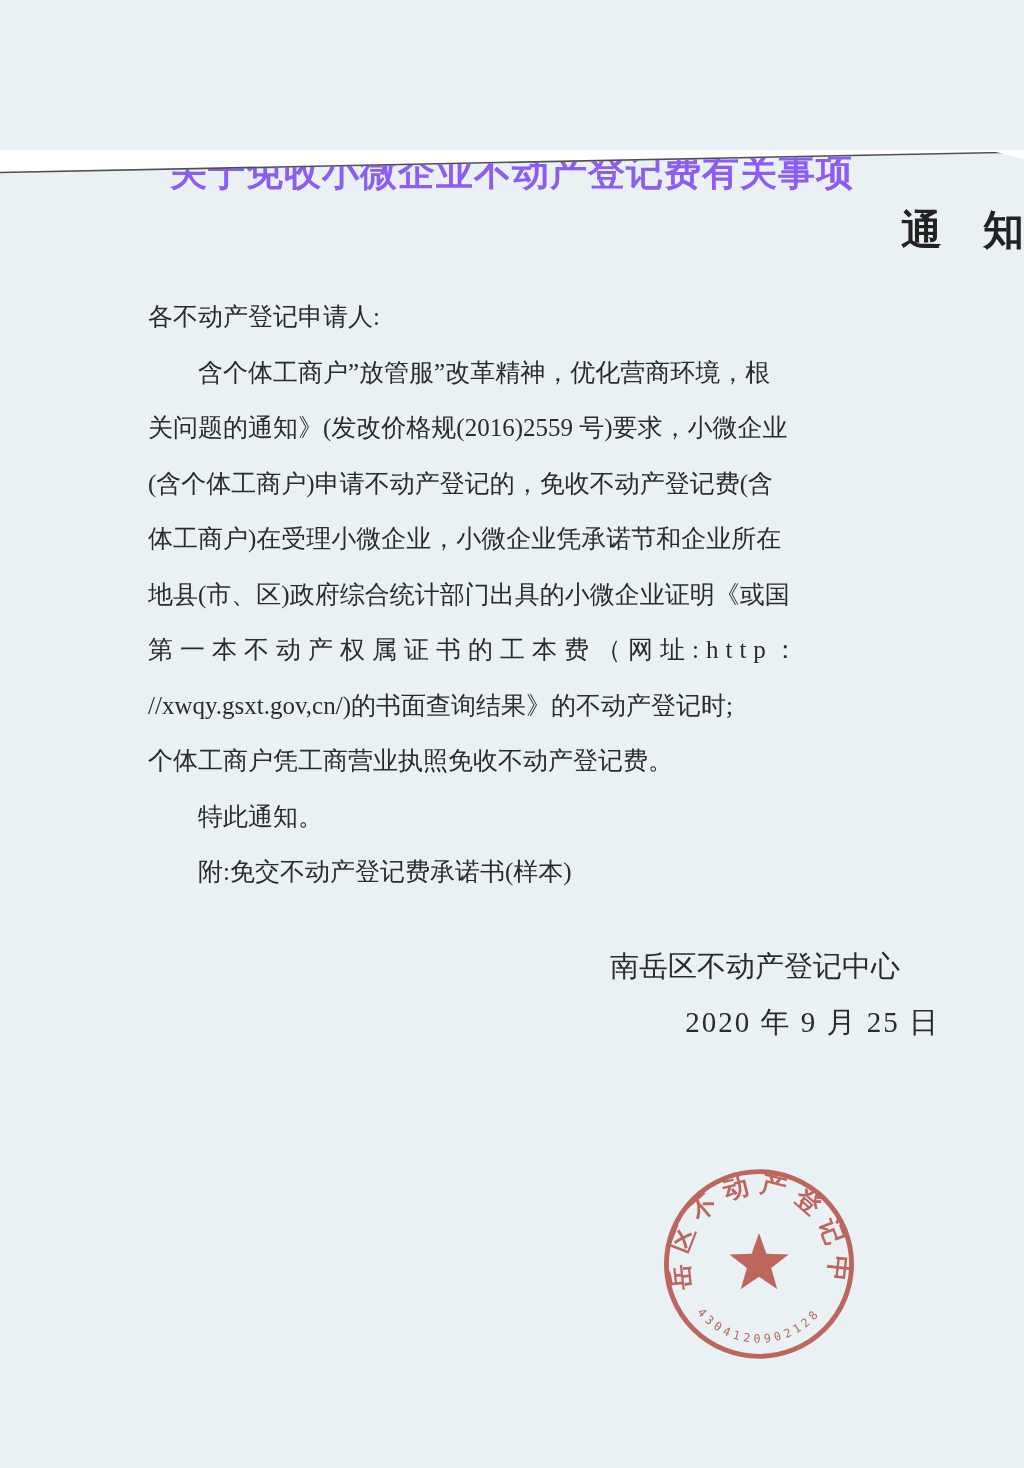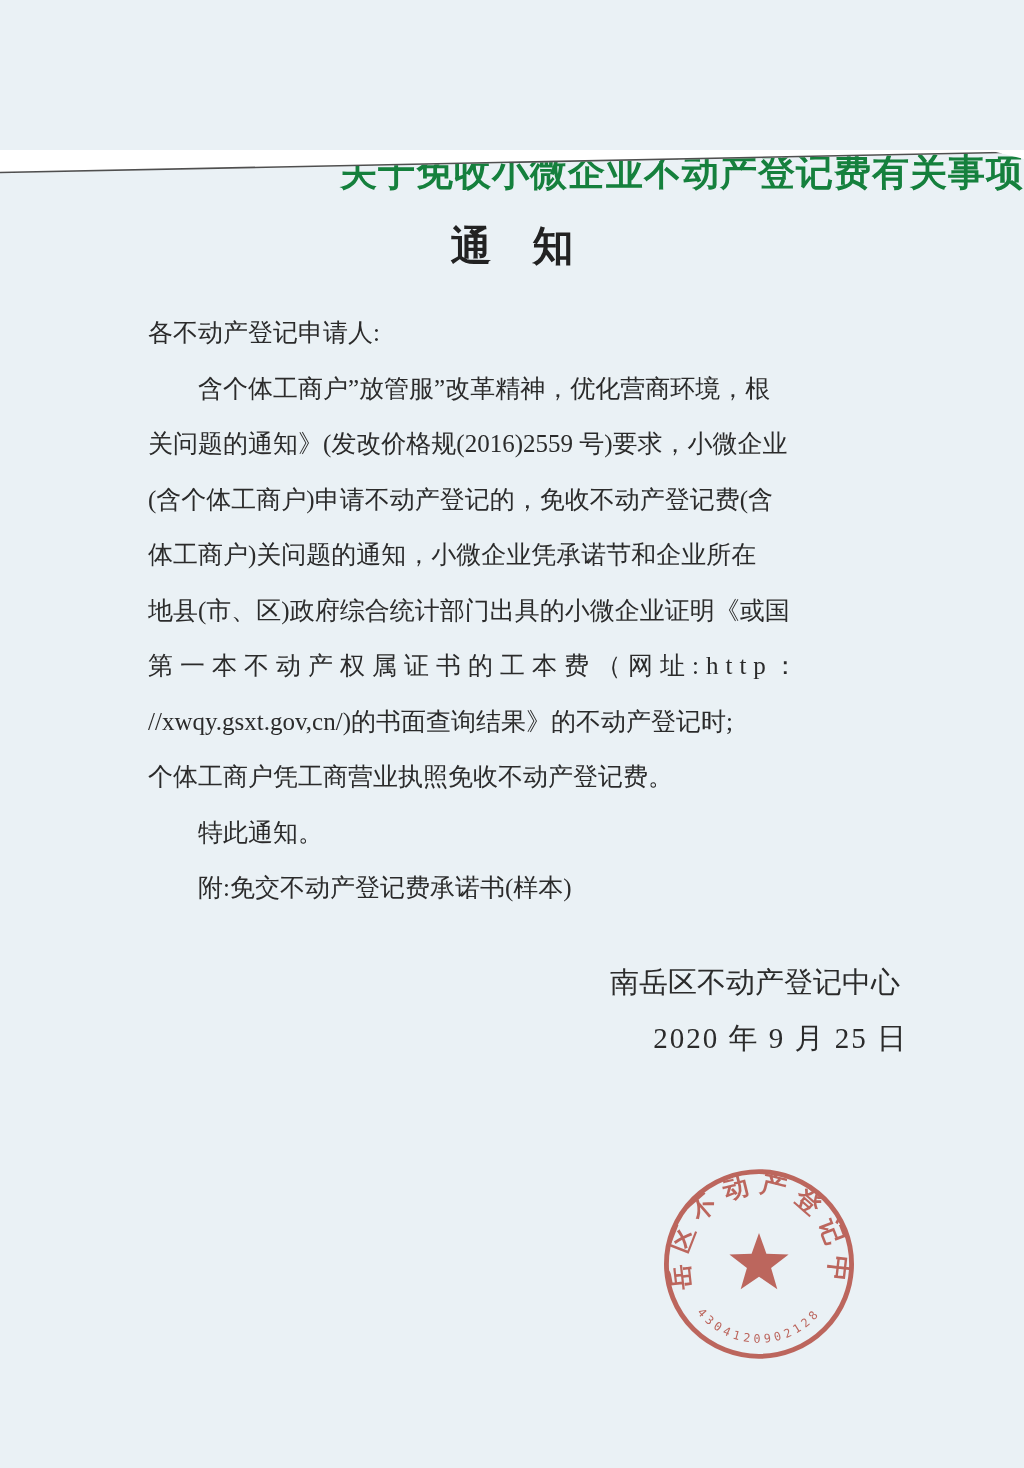--- a/index.html
+++ b/index.html
@@ -23,30 +23,30 @@
     pointer-events: none;
   }
   
   .doc {
     position: relative;
     width: 100%;
     height: 100%;
   }
   .title-main {
     margin-top: 150px;
-    text-align: right;
+    text-align: center;
     font-size: 37px;
     font-weight: bold;
     letter-spacing: 1px;
-    color: #15803d;
+    color: #8b5cf6;
     line-height: 1.25;
   }
   .title-sub {
-    margin-top: 26px;
-    text-align: center;
+    margin-top: 10px;
+    text-align: right;
     font-size: 41px;
     font-weight: bold;
     color: #222;
     line-height: 1.2;
   }
   .body-text {
     margin: 34px 112px 0 148px; 
     font-size: 25px;
     line-height: 55.5px;
     color: #2b2b2b;
@@ -55,21 +55,21 @@
   .indent { text-indent: 2em; }
   .spread { letter-spacing: 7px; }
   .sig-block {
     margin-top: 38px;
     text-align: right;
     font-size: 29px;
     line-height: 56px;
     color: #2b2b2b;
   }
   .sig-org  { padding-right: 124px; }
-  .sig-date { padding-right: 116px; letter-spacing: 2px; }
+  .sig-date { padding-right: 84px; letter-spacing: 2px; }
   
   .seal {
     position: absolute;
     left: 645px;
     top: 1010px;
     width: 228px;
     height: 208px;
     color: var(--seal_red, #c24b3e);
     opacity: 0.82;
     mix-blend-mode: multiply;
@@ -102,21 +102,21 @@
   </svg>
 
   <div class="title-main">关于免收小微企业不动产登记费有关事项</div>
   <div class="title-sub">通　知</div>
 
   <div class="body-text">
     <div class="line">各不动产登记申请人:</div>
     <div class="line indent">含个体工商户”放管服”改革精神，优化营商环境，根</div>
     <div class="line">关问题的通知》(发改价格规(2016)2559 号)要求，小微企业</div>
     <div class="line">(含个体工商户)申请不动产登记的，免收不动产登记费(含</div>
-    <div class="line">体工商户)关问题的通知，小微企业凭承诺节和企业所在</div>
+    <div class="line">体工商户)在受理小微企业，小微企业凭承诺节和企业所在</div>
     <div class="line">地县(市、区)政府综合统计部门出具的小微企业证明《或国</div>
     <div class="line spread">第一本不动产权属证书的工本费（网址:http：</div>
     <div class="line">//xwqy.gsxt.gov,cn/)的书面查询结果》的不动产登记时;</div>
     <div class="line">个体工商户凭工商营业执照免收不动产登记费。</div>
     <div class="line indent">特此通知。</div>
     <div class="line indent">附:免交不动产登记费承诺书(样本)</div>
   </div>
 
   <div class="sig-block">
     <div class="sig-org">南岳区不动产登记中心</div>

